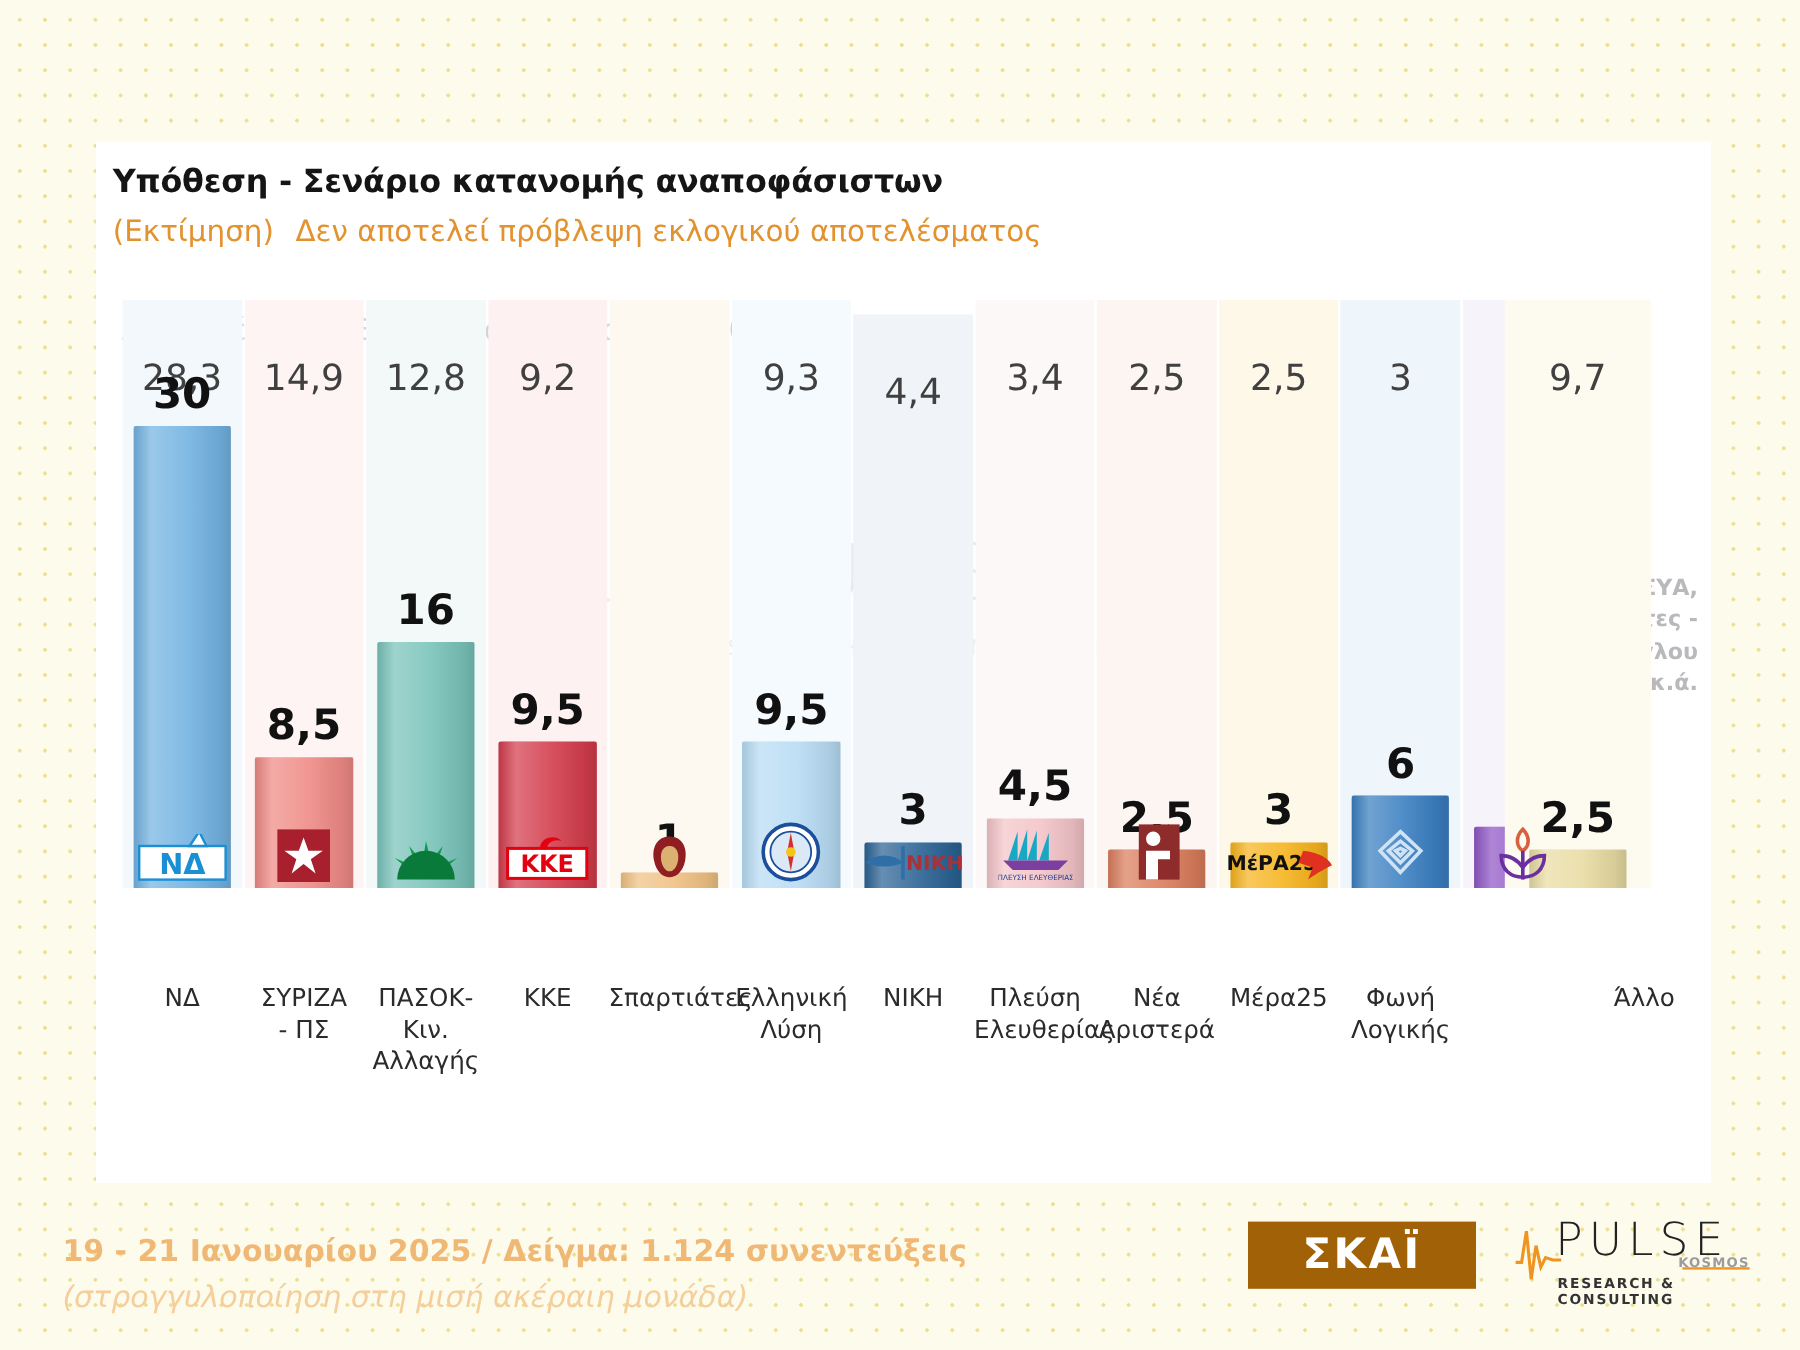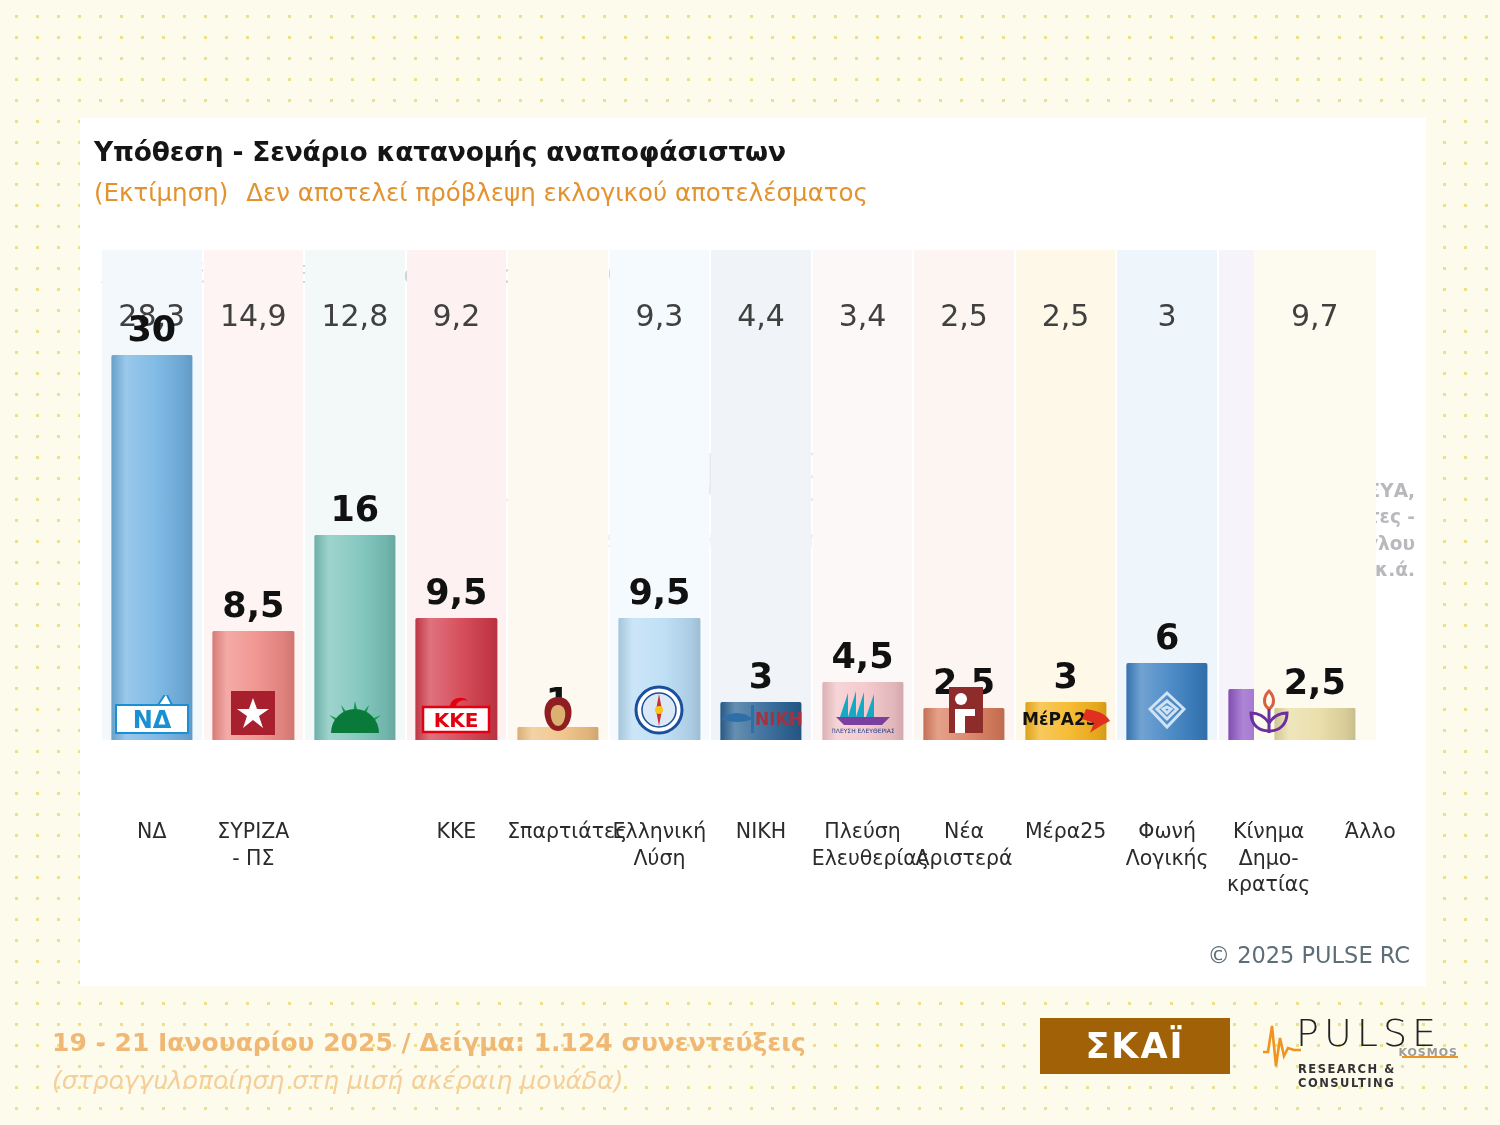--- a/index.html
+++ b/index.html
@@ -243,21 +243,21 @@
           <div class="euroval">9,3</div>
           <div class="bar" style="height: 121.917px; width: 81.2308px; bottom: 65px; background: rgb(184, 220, 244);"></div>
           <div class="barval" style="bottom: 192.917px;">9,5</div>
           <div class="plogo" style="bottom: 66px;"><svg viewBox="0 0 50 50" width="50" height="50">
               <circle cx="25" cy="25" r="23" fill="#fff" stroke="#1b4e9b" stroke-width="3"></circle>
               <circle cx="25" cy="25" r="17" fill="#dbe9f7" stroke="#1b4e9b" stroke-width="1.5"></circle>
               <path d="M25 9 L28 25 L25 41 L22 25 Z" fill="#d32f2f"></path>
               <circle cx="25" cy="25" r="4" fill="#f5c518"></circle>
             </svg></div>
         </div>
-        <div class="col" style="left: 609.231px; width: 101.538px;">
+        <div class="col" style="left: 609.231px; width: 101.538px; margin-top: 12px;">
           <div class="colbg" style="background: rgb(240, 244, 248); left: 1px; right: 1px; bottom: 65px;"></div>
           <div class="euroval">4,4</div>
           <div class="bar" style="height: 38.5px; width: 81.2308px; bottom: 65px; background: rgb(43, 99, 148);"></div>
           <div class="barval" style="bottom: 109.5px;">3</div>
           <div class="plogo" style="bottom: 66px;"><svg viewBox="0 0 84 34" width="84" height="34">
               <path d="M2 18 C12 10 24 10 34 18 C24 22 12 22 2 18Z" fill="#2e6fa8"></path>
               <rect x="32" y="4" width="3" height="28" fill="#2e6fa8"></rect>
               <text x="60" y="24" font-size="17" font-weight="bold" fill="#a8313c" text-anchor="middle" font-family="DejaVu Sans">ΝΙΚΗ</text>
             </svg></div>
         </div>
@@ -332,20 +332,24 @@
   </div>
 
   <div id="xlabels">
       <div class="xlab" style="left: 0px; width: 101.538px;">
         <div>ΝΔ</div>
       </div>
       <div class="xlab" style="left: 101.538px; width: 101.538px; text-align: center;">
         <div>ΣΥΡΙΖΑ</div>
         <div>- ΠΣ</div>
       </div>
+      <div class="xlab" style="left: 203.077px; width: 101.538px;">
+        <div>ΠΑΣΟΚ-Κιν.</div>
+        <div>Αλλαγής</div>
+      </div>
       <div class="xlab" style="left: 304.615px; width: 101.538px;">
         <div>ΚΚΕ</div>
       </div>
       <div class="xlab" style="left: 406.154px; width: 101.538px;">
         <div>Σπαρτιάτες</div>
       </div>
       <div class="xlab" style="left: 507.692px; width: 101.538px;">
         <div>Ελληνική</div>
         <div>Λύση</div>
       </div>
@@ -360,32 +364,26 @@
         <div>Νέα</div>
         <div>Αριστερά</div>
       </div>
       <div class="xlab" style="left: 913.846px; width: 101.538px;">
         <div>Μέρα25</div>
       </div>
       <div class="xlab" style="left: 1015.38px; width: 101.538px;">
         <div>Φωνή</div>
         <div>Λογικής</div>
       </div>
-      <div class="xlab" style="left: 1116.92px; width: 101.538px;">
-        <div>Κίνημα</div>
-        <div>Δημο-</div>
-        <div>κρατίας</div>
-      </div>
       <div class="xlab" style="left: 1218.46px; width: 101.538px;">
         <div>Άλλο</div>
       </div>
     </div>
 
   <div id="cardfoot">
-    <div>© 2025  PULSE RC</div>
   </div>
 </div>
 
 <div id="pagefoot">
   <div class="l1">19 - 21 Ιανουαρίου 2025  /  Δείγμα:  1.124 συνεντεύξεις</div>
   <div class="l2">(στρογγυλοποίηση στη μισή ακέραιη μονάδα)</div>
 </div>
 
 <div id="skai">
   <span>ΣΚΑΪ</span>

